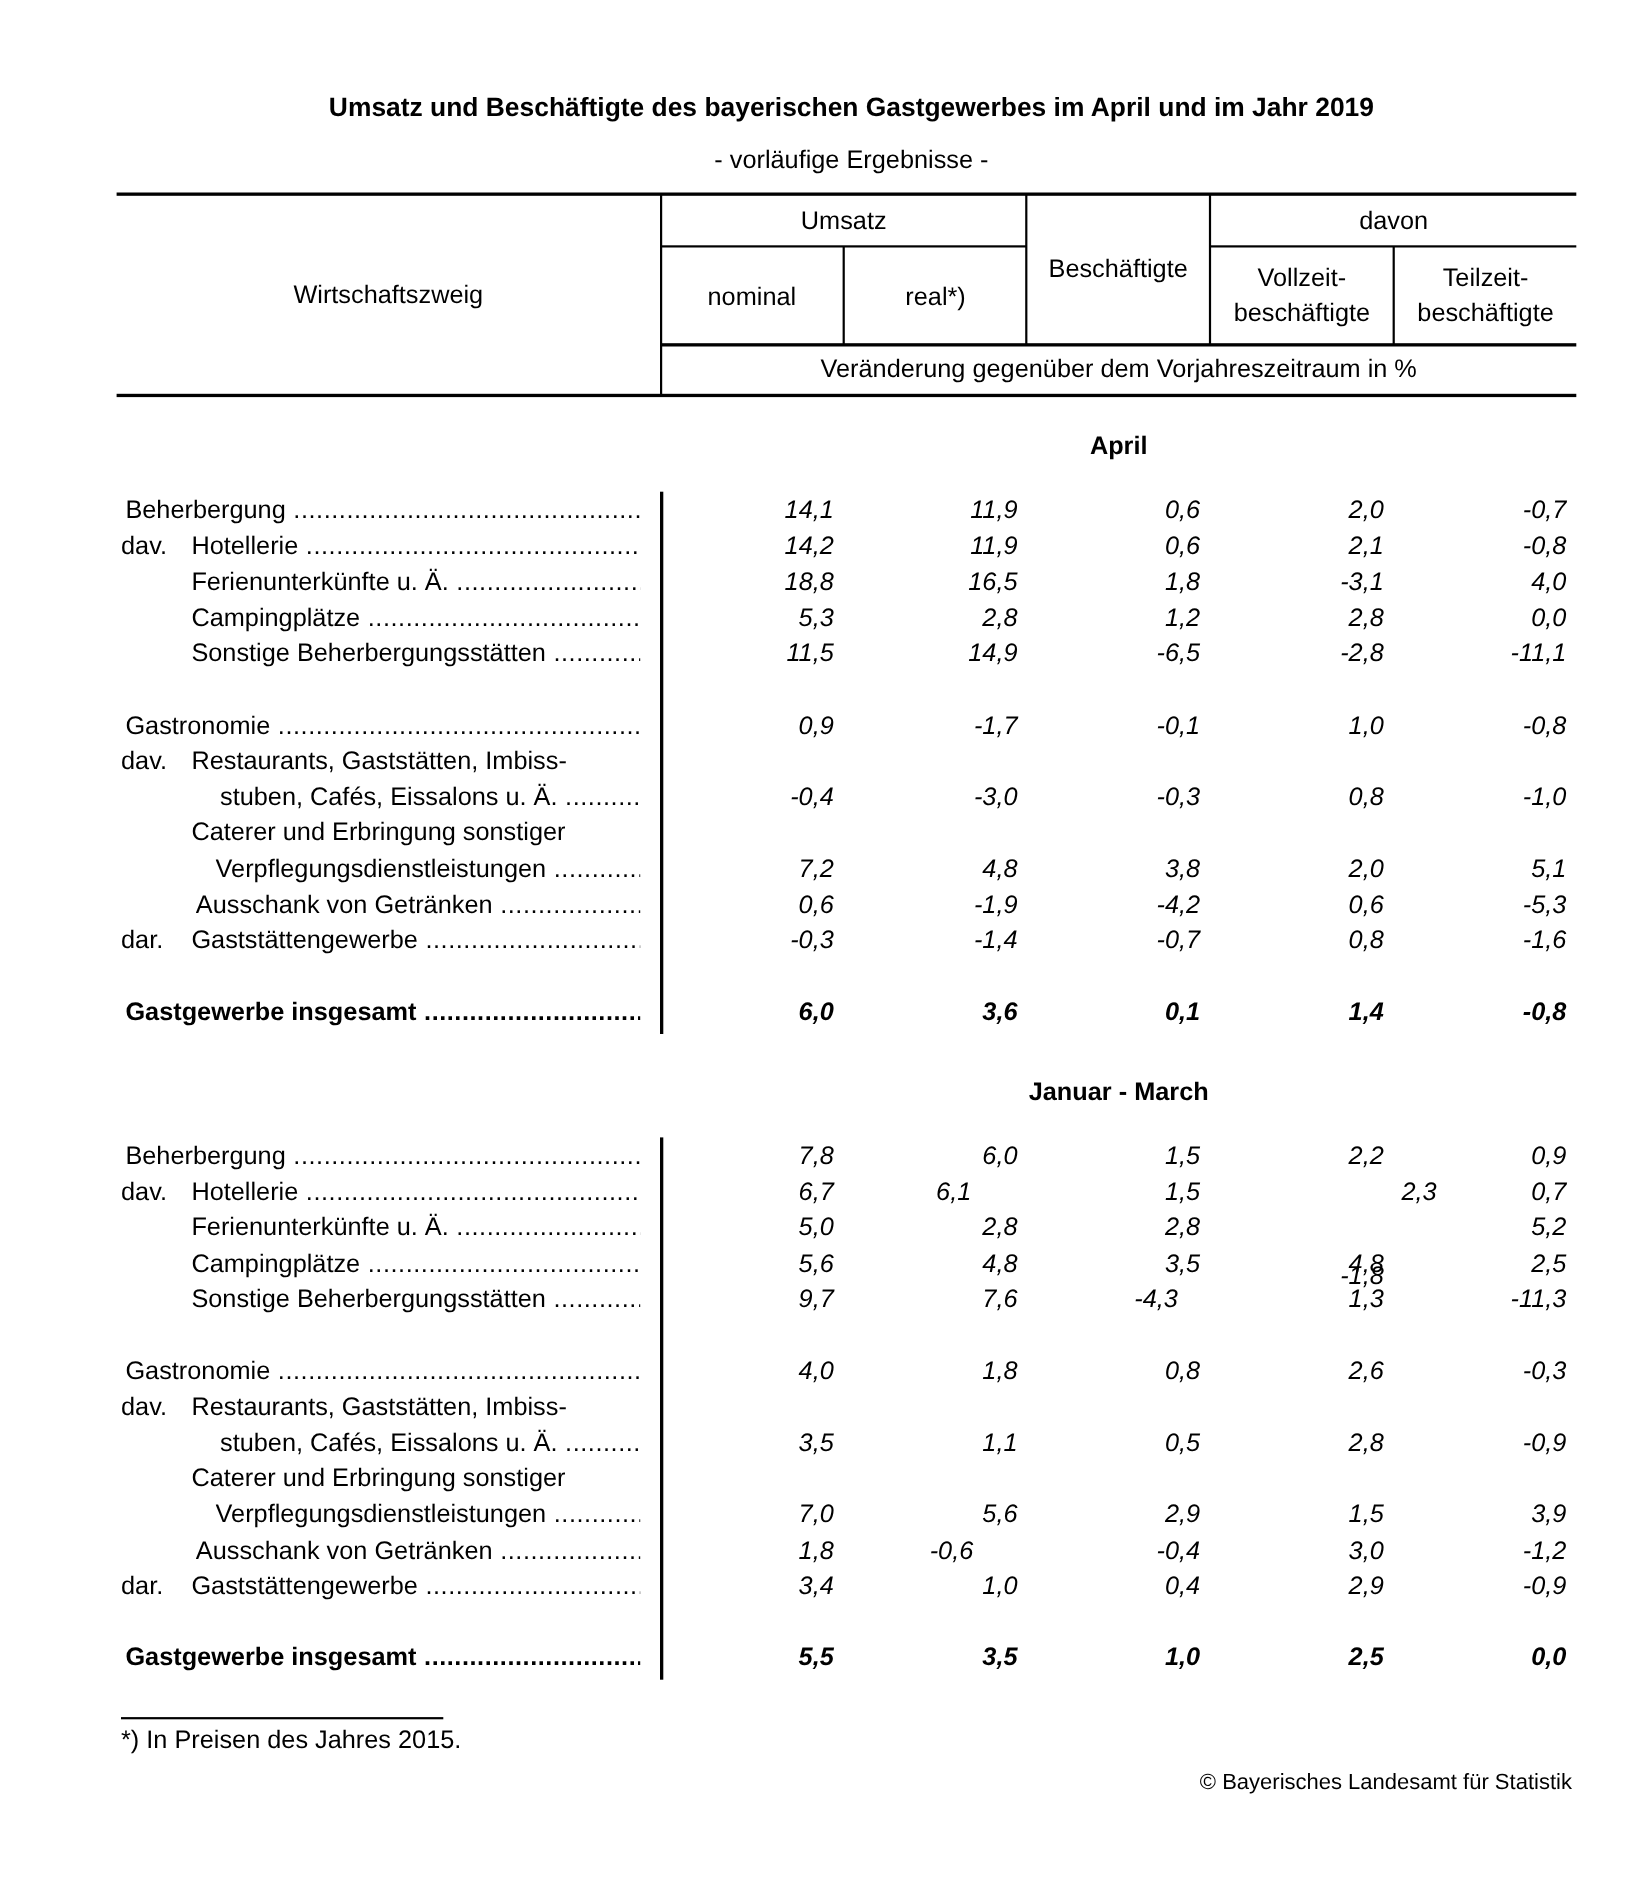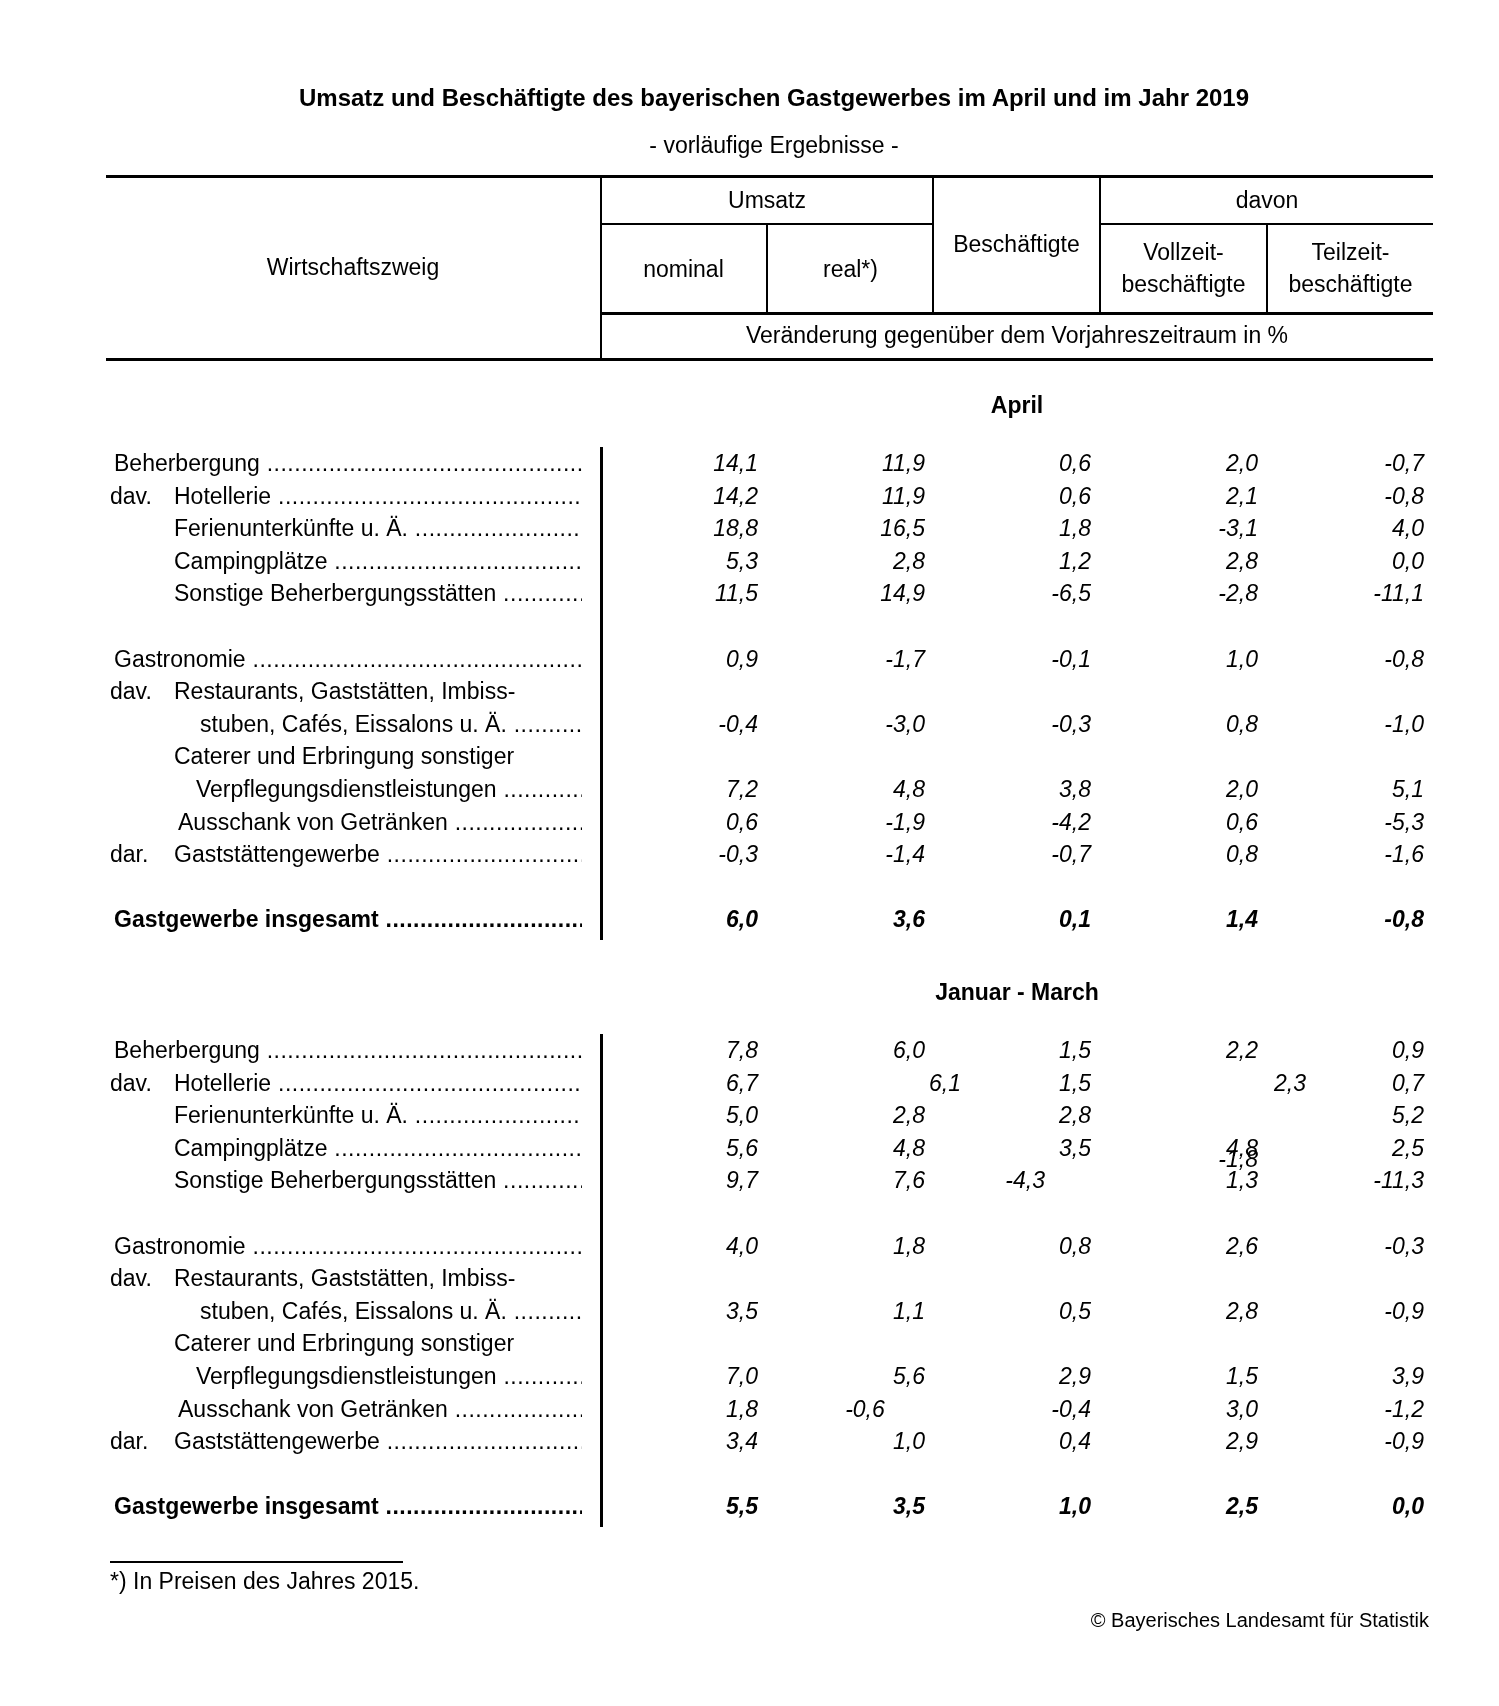--- a/index.html
+++ b/index.html
@@ -159,21 +159,21 @@
       <span class="num" style="left: 638px;">7,8</span>
       <span class="num" style="left: 805px;">6,0</span>
       <span class="num" style="left: 971px;">1,5</span>
       <span class="num" style="left: 1138px;">2,2</span>
       <span class="num" style="left: 1304px;">0,9</span>
     </div>
     <div class="row" style="top: 1066.6px;">
       <span class="pre">dav.</span>
       <span class="lbl" style="left: 174px; width: 408px;"><span>Hotellerie</span><span class="dots"> ................................................................................</span></span>
       <span class="num" style="left: 638px;">6,7</span>
-      <span class="num" style="left: 841px; text-align: right;">6,1</span>
+      <span class="num" style="left: 763px; text-align: right;">6,1</span>
       <span class="num" style="left: 971px;">1,5</span>
       <span class="num" style="left: 1186px;">2,3</span>
       <span class="num" style="left: 1304px;">0,7</span>
     </div>
     <div class="row" style="top: 1099.2px;">
       <span class="lbl" style="left: 174px; width: 408px;"><span>Ferienunterkünfte u. Ä.</span><span class="dots"> ................................................................................</span></span>
       <span class="num" style="left: 638px;">5,0</span>
       <span class="num" style="left: 805px;">2,8</span>
       <span class="num" style="left: 971px;">2,8</span>
       <span class="num" style="left: 1138px; margin-top: 44px;">-1,8</span>
@@ -184,21 +184,21 @@
       <span class="num" style="left: 638px;">5,6</span>
       <span class="num" style="left: 805px;">4,8</span>
       <span class="num" style="left: 971px;">3,5</span>
       <span class="num" style="left: 1138px;">4,8</span>
       <span class="num" style="left: 1304px;">2,5</span>
     </div>
     <div class="row" style="top: 1164.4px;">
       <span class="lbl" style="left: 174px; width: 408px;"><span>Sonstige Beherbergungsstätten</span><span class="dots"> ................................................................................</span></span>
       <span class="num" style="left: 638px;">9,7</span>
       <span class="num" style="left: 805px;">7,6</span>
-      <span class="num" style="left: 925px;">-4,3</span>
+      <span class="num" style="left: 991px; text-align: center;">-4,3</span>
       <span class="num" style="left: 1138px;">1,3</span>
       <span class="num" style="left: 1304px;">-11,3</span>
     </div>
     <div class="row" style="top: 1229.6px;">
       <span class="lbl" style="left: 114px; width: 468px;"><span>Gastronomie</span><span class="dots"> ................................................................................</span></span>
       <span class="num" style="left: 638px;">4,0</span>
       <span class="num" style="left: 805px;">1,8</span>
       <span class="num" style="left: 971px;">0,8</span>
       <span class="num" style="left: 1138px;">2,6</span>
       <span class="num" style="left: 1304px;">-0,3</span>

